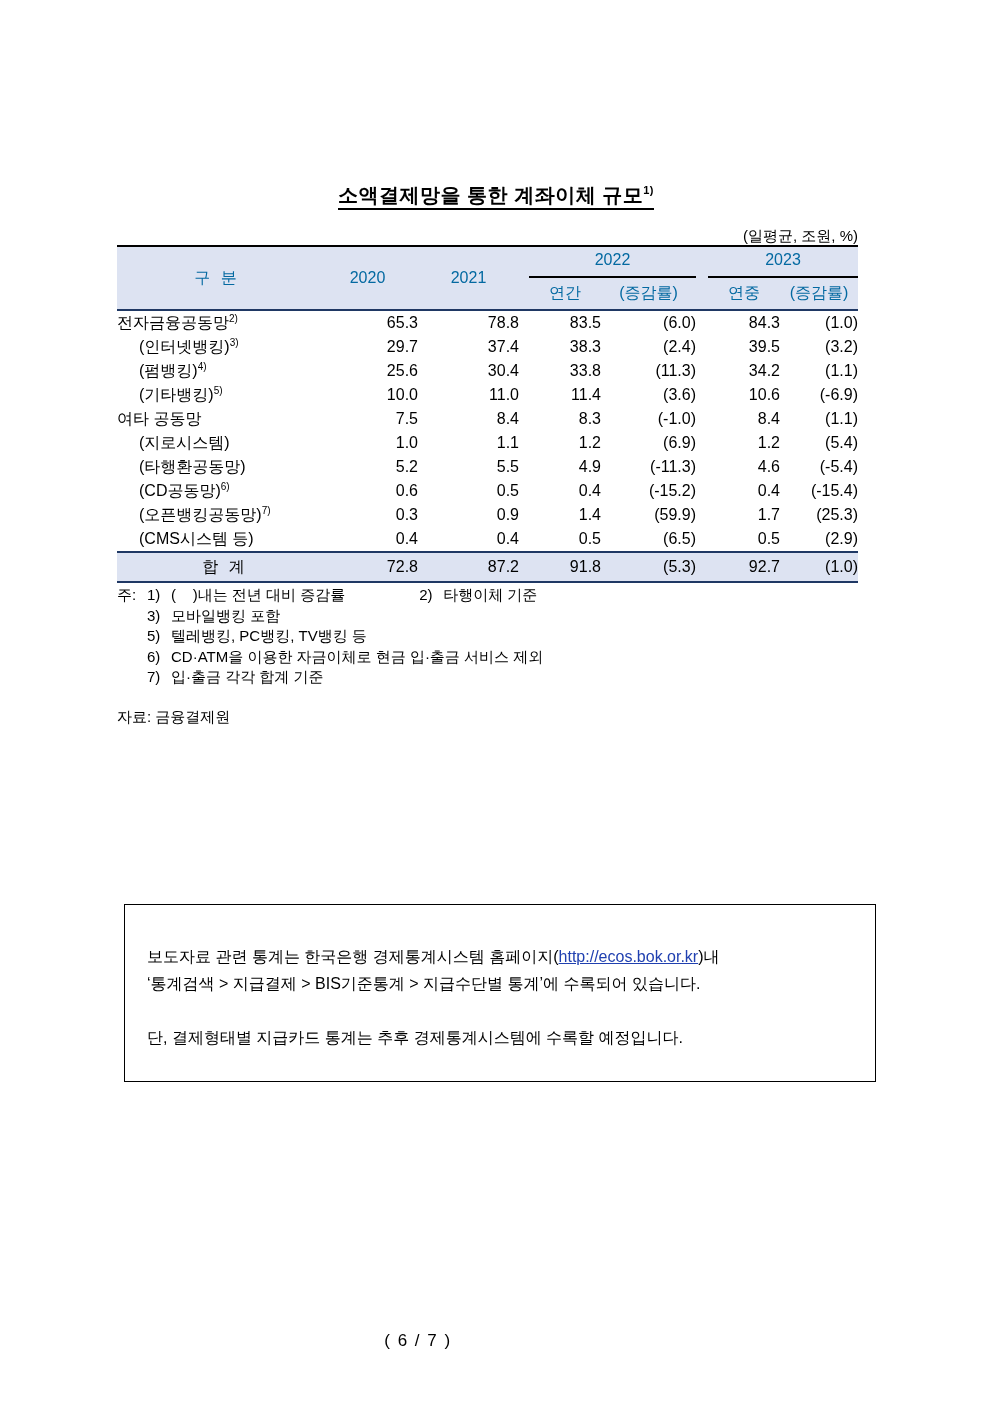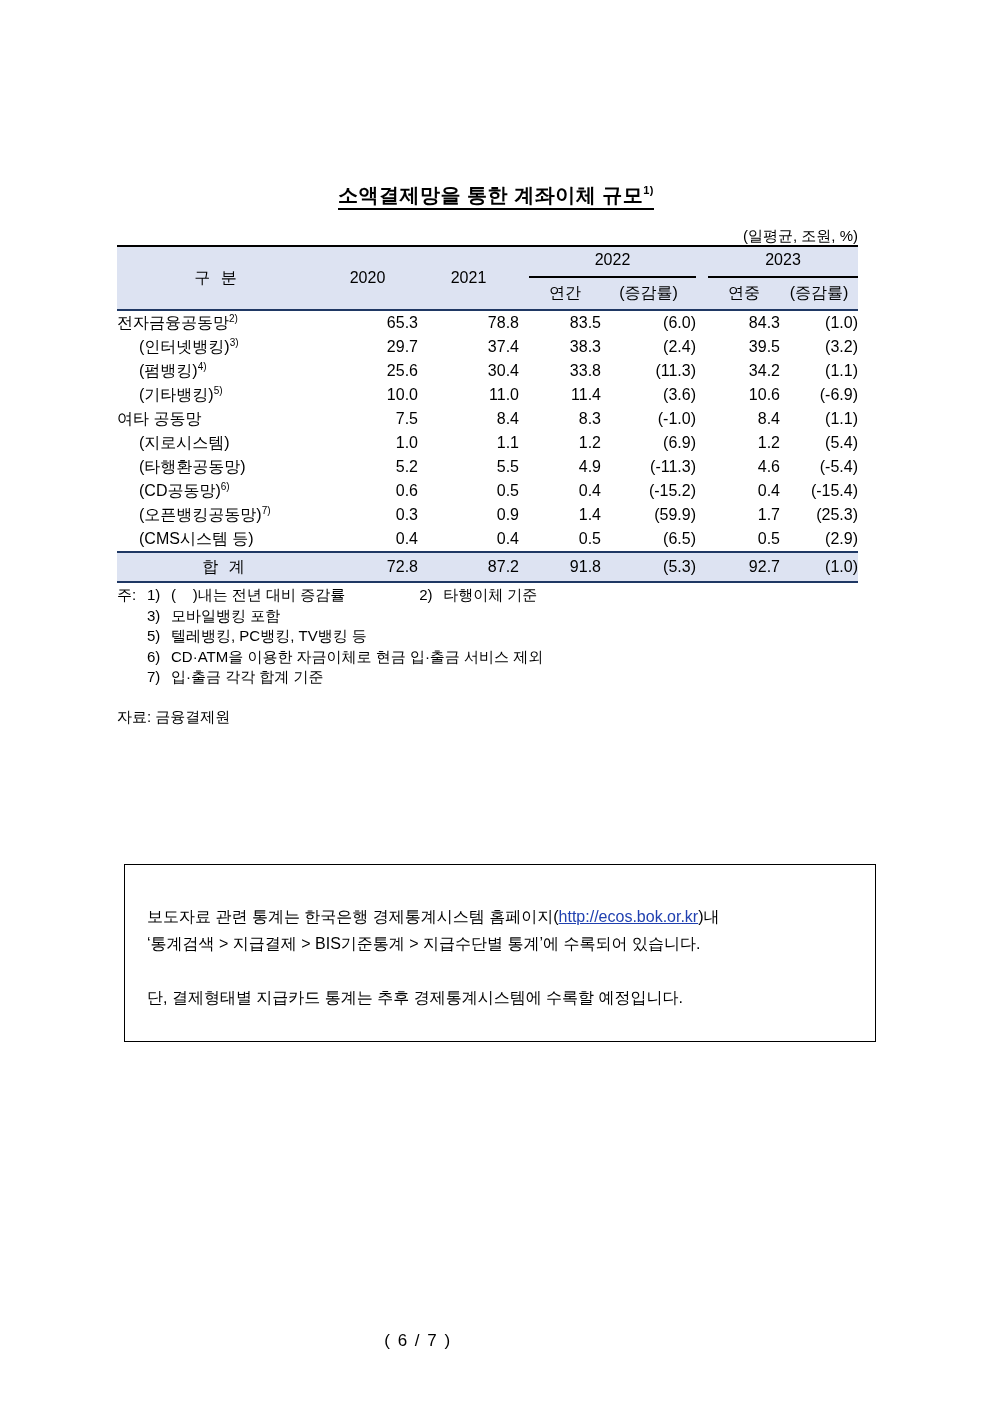--- a/index.html
+++ b/index.html
@@ -75,21 +75,21 @@
   table.main th, table.main td {
     padding: 0;
     margin: 0;
     font-weight: normal;
   }
 
   .hdr-row th {
     background: #dde3f2;
     border-top: 2px solid #000000;
     border-bottom: 2px solid #1f3864;
-    color: #000000;
+    color: #0369a1;
     font-size: 16px;
     vertical-align: middle;
   }
   th.c-label {
     text-align: center;
     letter-spacing: 3px;
     height: 62px;
   }
   th.c-year {
     text-align: center;
@@ -183,21 +183,21 @@
     left: 117px;
     top: 708px;
     font-size: 15px;
     color: #000;
   }
 
   
   .notice {
     position: absolute;
     left: 124px;
-    top: 864px;
+    top: 904px;
     width: 752px;
     height: 178px;
     border: 1.5px solid #000000;
     box-sizing: border-box;
   }
   .notice-inner {
     padding: 38px 22px 0 22px;
     font-size: 16px;
     line-height: 27px;
     color: #000;

